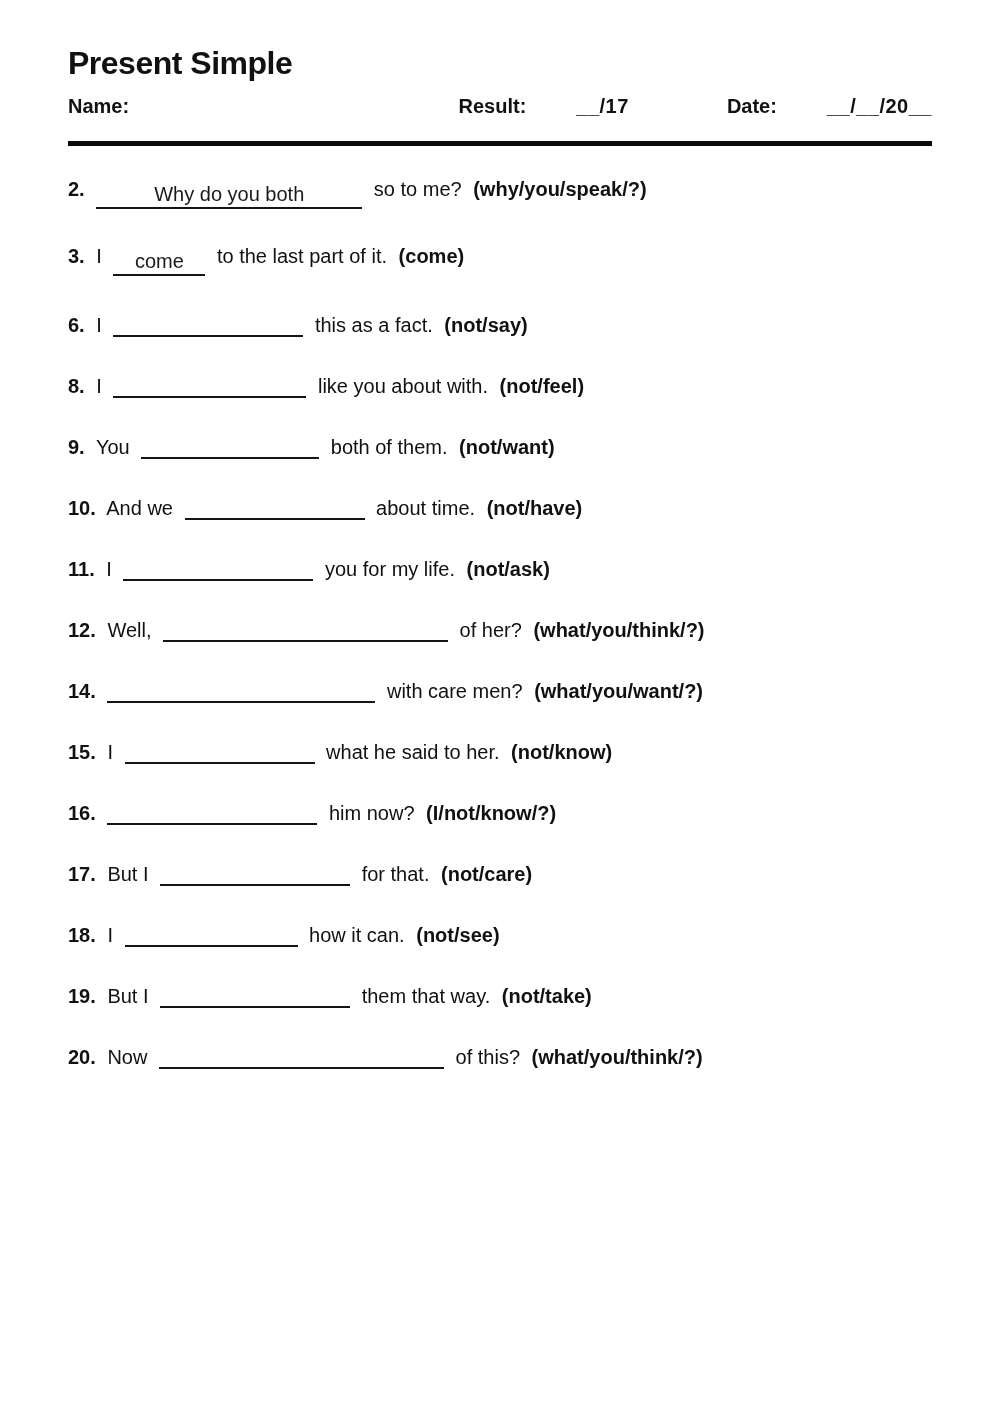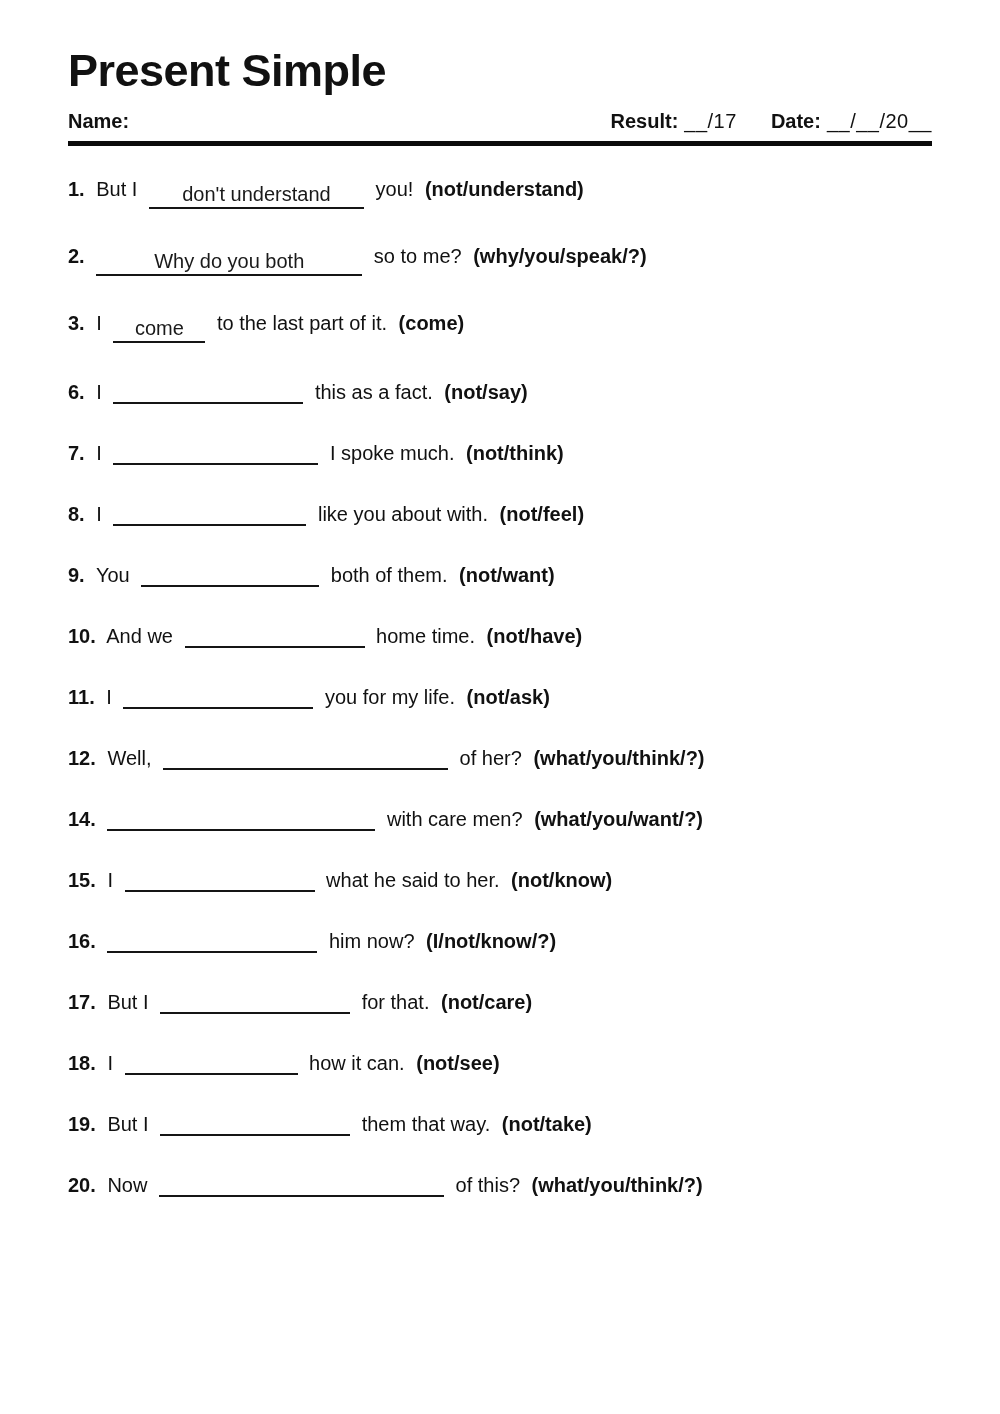--- a/index.html
+++ b/index.html
@@ -7,35 +7,36 @@
     position:relative;
     width:1000px;height:1414px;
     box-sizing:border-box;
     padding:46px 68px 0 68px;
     background:#ffffff;
     color:#111111;
     font-family:"Liberation Sans", sans-serif;
     overflow:hidden;
   }
   .title{
-    font-size:45px;
+    font-size:32px;
     font-weight:bold;
     letter-spacing:-0.5px;
     margin:0 0 14px 0;
     line-height:1.1;
   }
   .header-row{
     display:flex;
     align-items:baseline;
     font-size:20px;
-    padding-bottom:8px;
+    padding-bottom:23px;
     border-bottom:5px solid #0b0b0b;
+    gap:32px;
   }
   .hlabel{font-weight:bold;}
-  .hvalue{font-weight:normal; margin-left:6px; letter-spacing:0.5px;}
+  .hvalue{font-weight:bold; margin-left:18px; letter-spacing:0.5px;}
   .hspacer{flex:1;}
   .hgap{width:34px;}
   .items{margin-top:31px;}
   .item{
     font-size:20px;
     line-height:24px;
     margin-bottom:35px;
     white-space:nowrap;
   }
   .item > span{margin-right:6px;}
@@ -67,27 +68,20 @@
     <span class="hlabel">Name:</span>
     <span class="hspacer"></span>
     <span class="hlabel">Result:</span>
     <span class="hvalue">__/17</span>
     <span class="hgap"></span>
     <span class="hlabel">Date:</span>
     <span class="hvalue">__/__/20__</span>
   </div>
 
   <div class="items">
-  <div class="item">
-    <span class="num">1.</span>
-    <span class="pre">But I</span>
-    <span class="blank" style="width: 215px;"><span class="answer">don't understand</span></span>
-    <span class="post">you!</span>
-    <span class="hint">(not/understand)</span>
-  </div>
 
   <div class="item">
     <span class="num">2.</span>
     
     <span class="blank" style="width: 266px;"><span class="answer">Why do you both</span></span>
     <span class="post">so to me?</span>
     <span class="hint">(why/you/speak/?)</span>
   </div>
 
   <div class="item">
@@ -101,27 +95,20 @@
 
 
   <div class="item">
     <span class="num">6.</span>
     <span class="pre">I</span>
     <span class="blank" style="width: 190px;"><span class="answer"></span></span>
     <span class="post">this as a fact.</span>
     <span class="hint">(not/say)</span>
   </div>
 
-  <div class="item">
-    <span class="num">7.</span>
-    <span class="pre">I</span>
-    <span class="blank" style="width: 205px;"><span class="answer"></span></span>
-    <span class="post">I spoke much.</span>
-    <span class="hint">(not/think)</span>
-  </div>
 
   <div class="item">
     <span class="num">8.</span>
     <span class="pre">I</span>
     <span class="blank" style="width: 193px;"><span class="answer"></span></span>
     <span class="post">like you about with.</span>
     <span class="hint">(not/feel)</span>
   </div>
 
   <div class="item">
@@ -129,21 +116,21 @@
     <span class="pre">You</span>
     <span class="blank" style="width: 178px;"><span class="answer"></span></span>
     <span class="post">both of them.</span>
     <span class="hint">(not/want)</span>
   </div>
 
   <div class="item">
     <span class="num">10.</span>
     <span class="pre">And we</span>
     <span class="blank" style="width: 180px;"><span class="answer"></span></span>
-    <span class="post">home time.</span>
+    <span class="post">about time.</span>
     <span class="hint">(not/have)</span>
   </div>
 
   <div class="item">
     <span class="num">11.</span>
     <span class="pre">I</span>
     <span class="blank" style="width: 190px;"><span class="answer"></span></span>
     <span class="post">you for my life.</span>
     <span class="hint">(not/ask)</span>
   </div>

